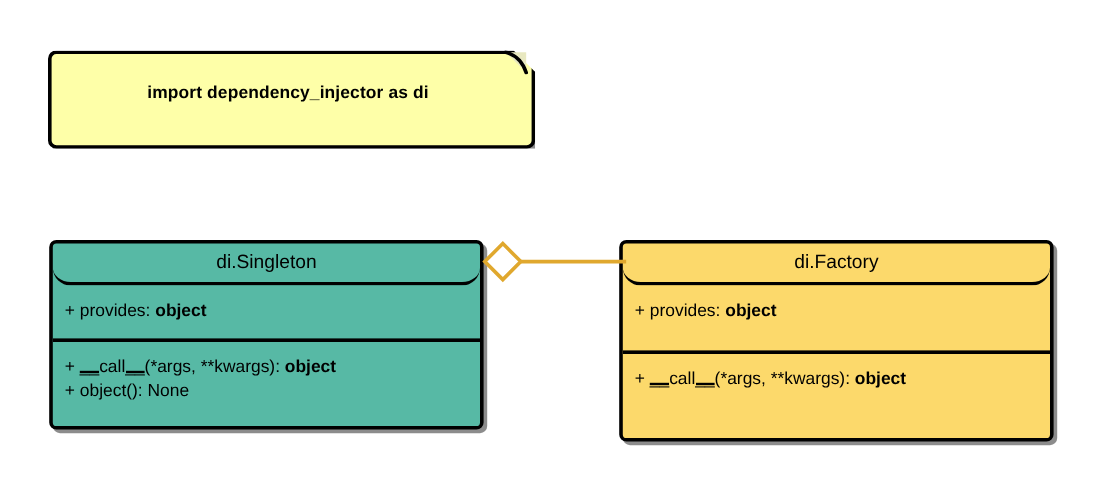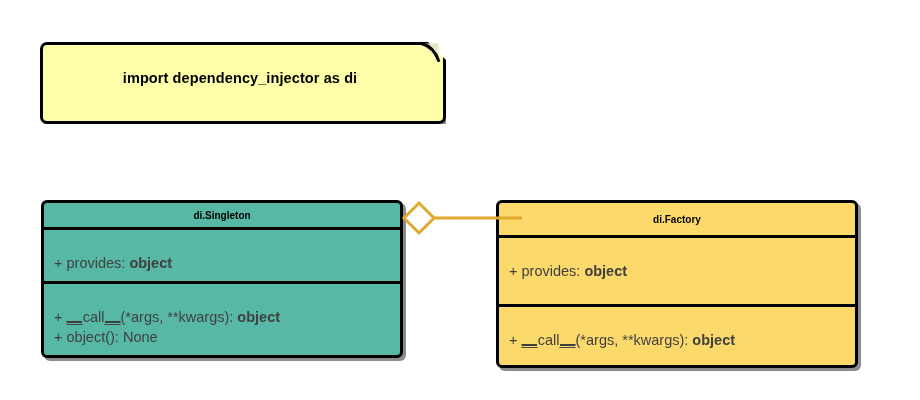--- a/index.html
+++ b/index.html
@@ -39,41 +39,41 @@
   .umlclass{
     position:absolute;box-sizing:border-box;
     border:3px solid #000000;
     border-radius:6px;
     box-shadow:3px 3px 0 0 rgba(0,0,0,0.45);
     overflow:hidden;
     display:flex;flex-direction:column;
   }
   .uml-title{
     display:flex;align-items:center;justify-content:center;
-    font-size:10px;font-weight:bold;color:#000000;
+    font-size:16px;font-weight:normal;color:#000000;
     border-bottom:3px solid #000000;
     box-sizing:border-box;
+    border-radius:15px;
   }
   .uml-compartment{
     box-sizing:border-box;
     padding:11px 10px 8px 10px;
-    font-size:14.5px;color:#404040;
+    font-size:14.5px;color:#000000;
     line-height:20px;
-    margin-top:12px;
   }
   .uml-compartment.attrs{border-bottom:3px solid #000000;}
   .member{white-space:nowrap;}
   .member b{font-weight:bold;}
   .dunder{text-decoration:underline;text-decoration-thickness:1.5px;text-underline-offset:-1px;}
 
   #singleton{left:41px;top:200px;width:362px;height:158px;background:#57b9a5;}
   #singleton .uml-title{height:35px;}
   #singleton .attrs{height:47px;}
 
-  #factory{left:496px;top:200px;width:362px;height:168px;background:#fcd96b;}
+  #factory{left:516px;top:200px;width:362px;height:168px;background:#fcd96b;}
   #factory .uml-title{height:35px;}
   #factory .attrs{height:57px;}
 
   
   .connector{position:absolute;left:398px;top:196px;width:124px;height:44px;}
 </style>
 </head>
 <body>
 
 <div class="canvas">

